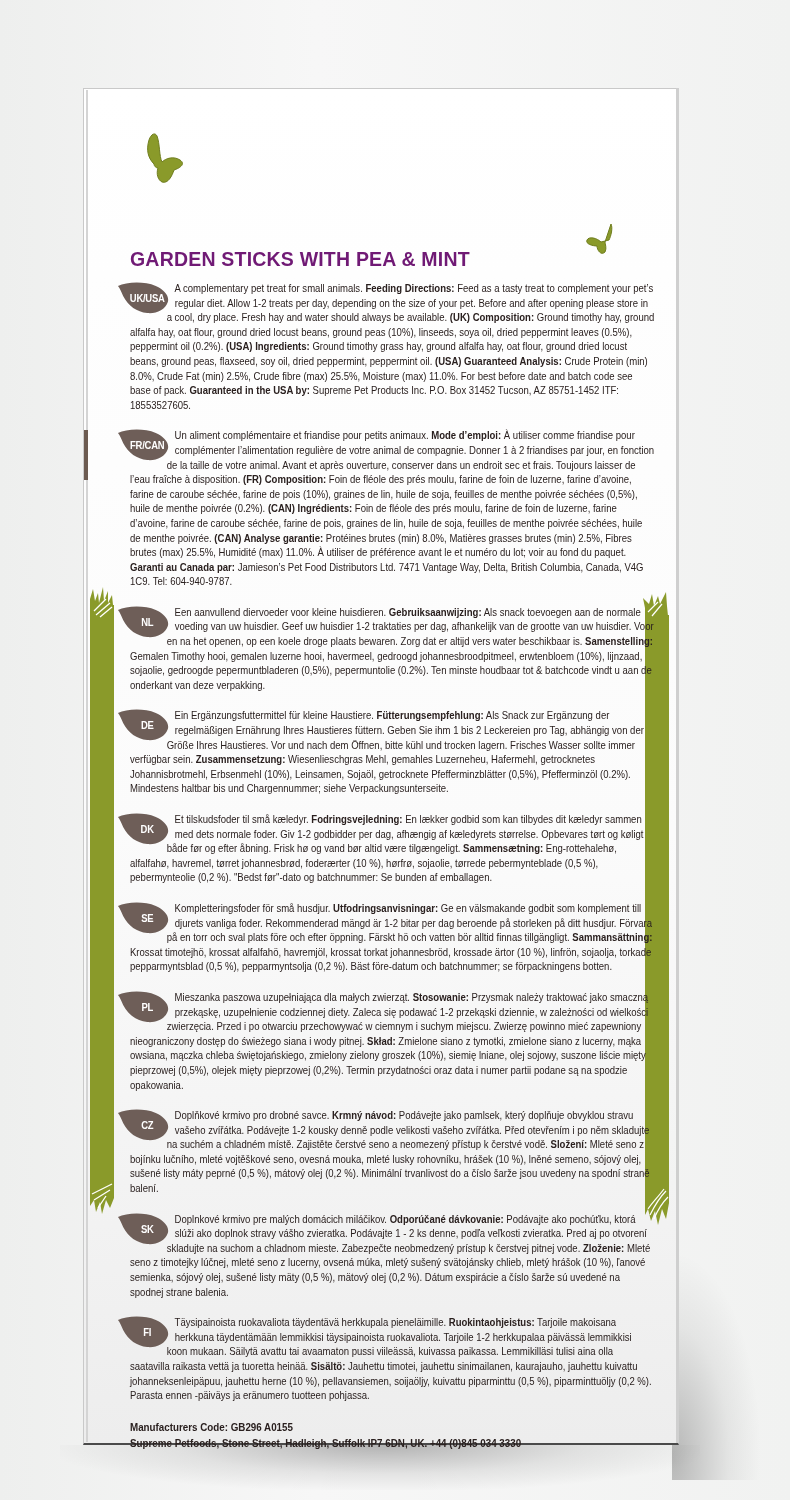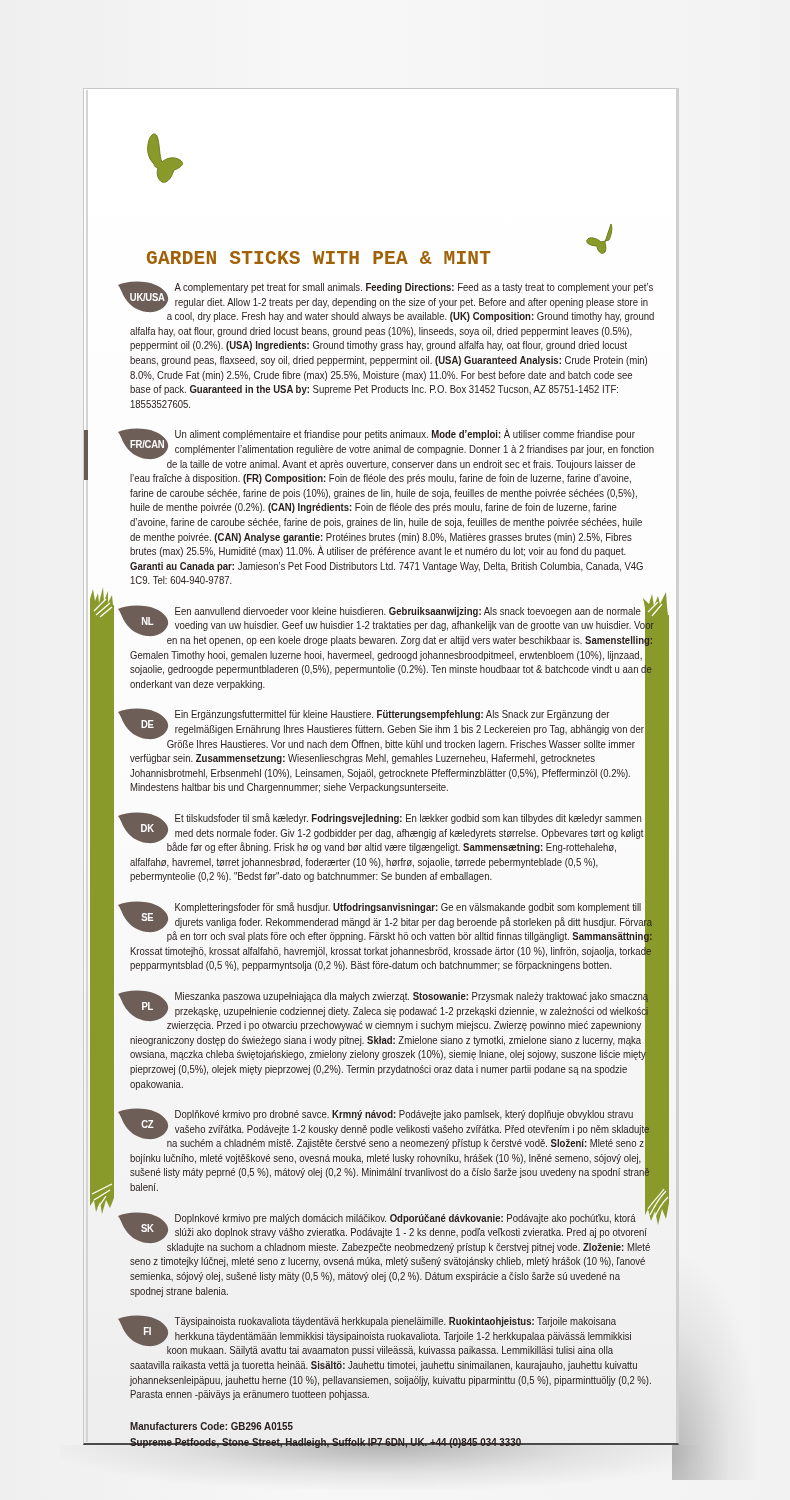--- a/index.html
+++ b/index.html
@@ -49,23 +49,23 @@
     background: #8a9a2a;
   }
   .grass-tuft { position: absolute; }
   .butterfly { position: absolute; }
 
   .content {
     position: absolute; left: 130px; top: 248px; width: 530px;
     color: #2b2120;
   }
   .title {
-    font-family: Liberation Mono, monospace;
+    font-family: Liberation Sans, sans-serif;
     font-weight: bold; font-size: 19.5px; letter-spacing: 0.2px;
-    color: #a16207; margin: 0 0 10px 16px; white-space: nowrap;
+    color: #701a75; margin: 0 0 10px 0; white-space: nowrap;
   }
   .section {
     position: relative;
     font-family: "Liberation Sans", sans-serif;
     font-size: 11.1px; line-height: 14.6px;
     color: #2a201f;
     margin-bottom: 16px;
     transform: scaleX(0.86); transform-origin: left top;
     width: 610px;
   }

